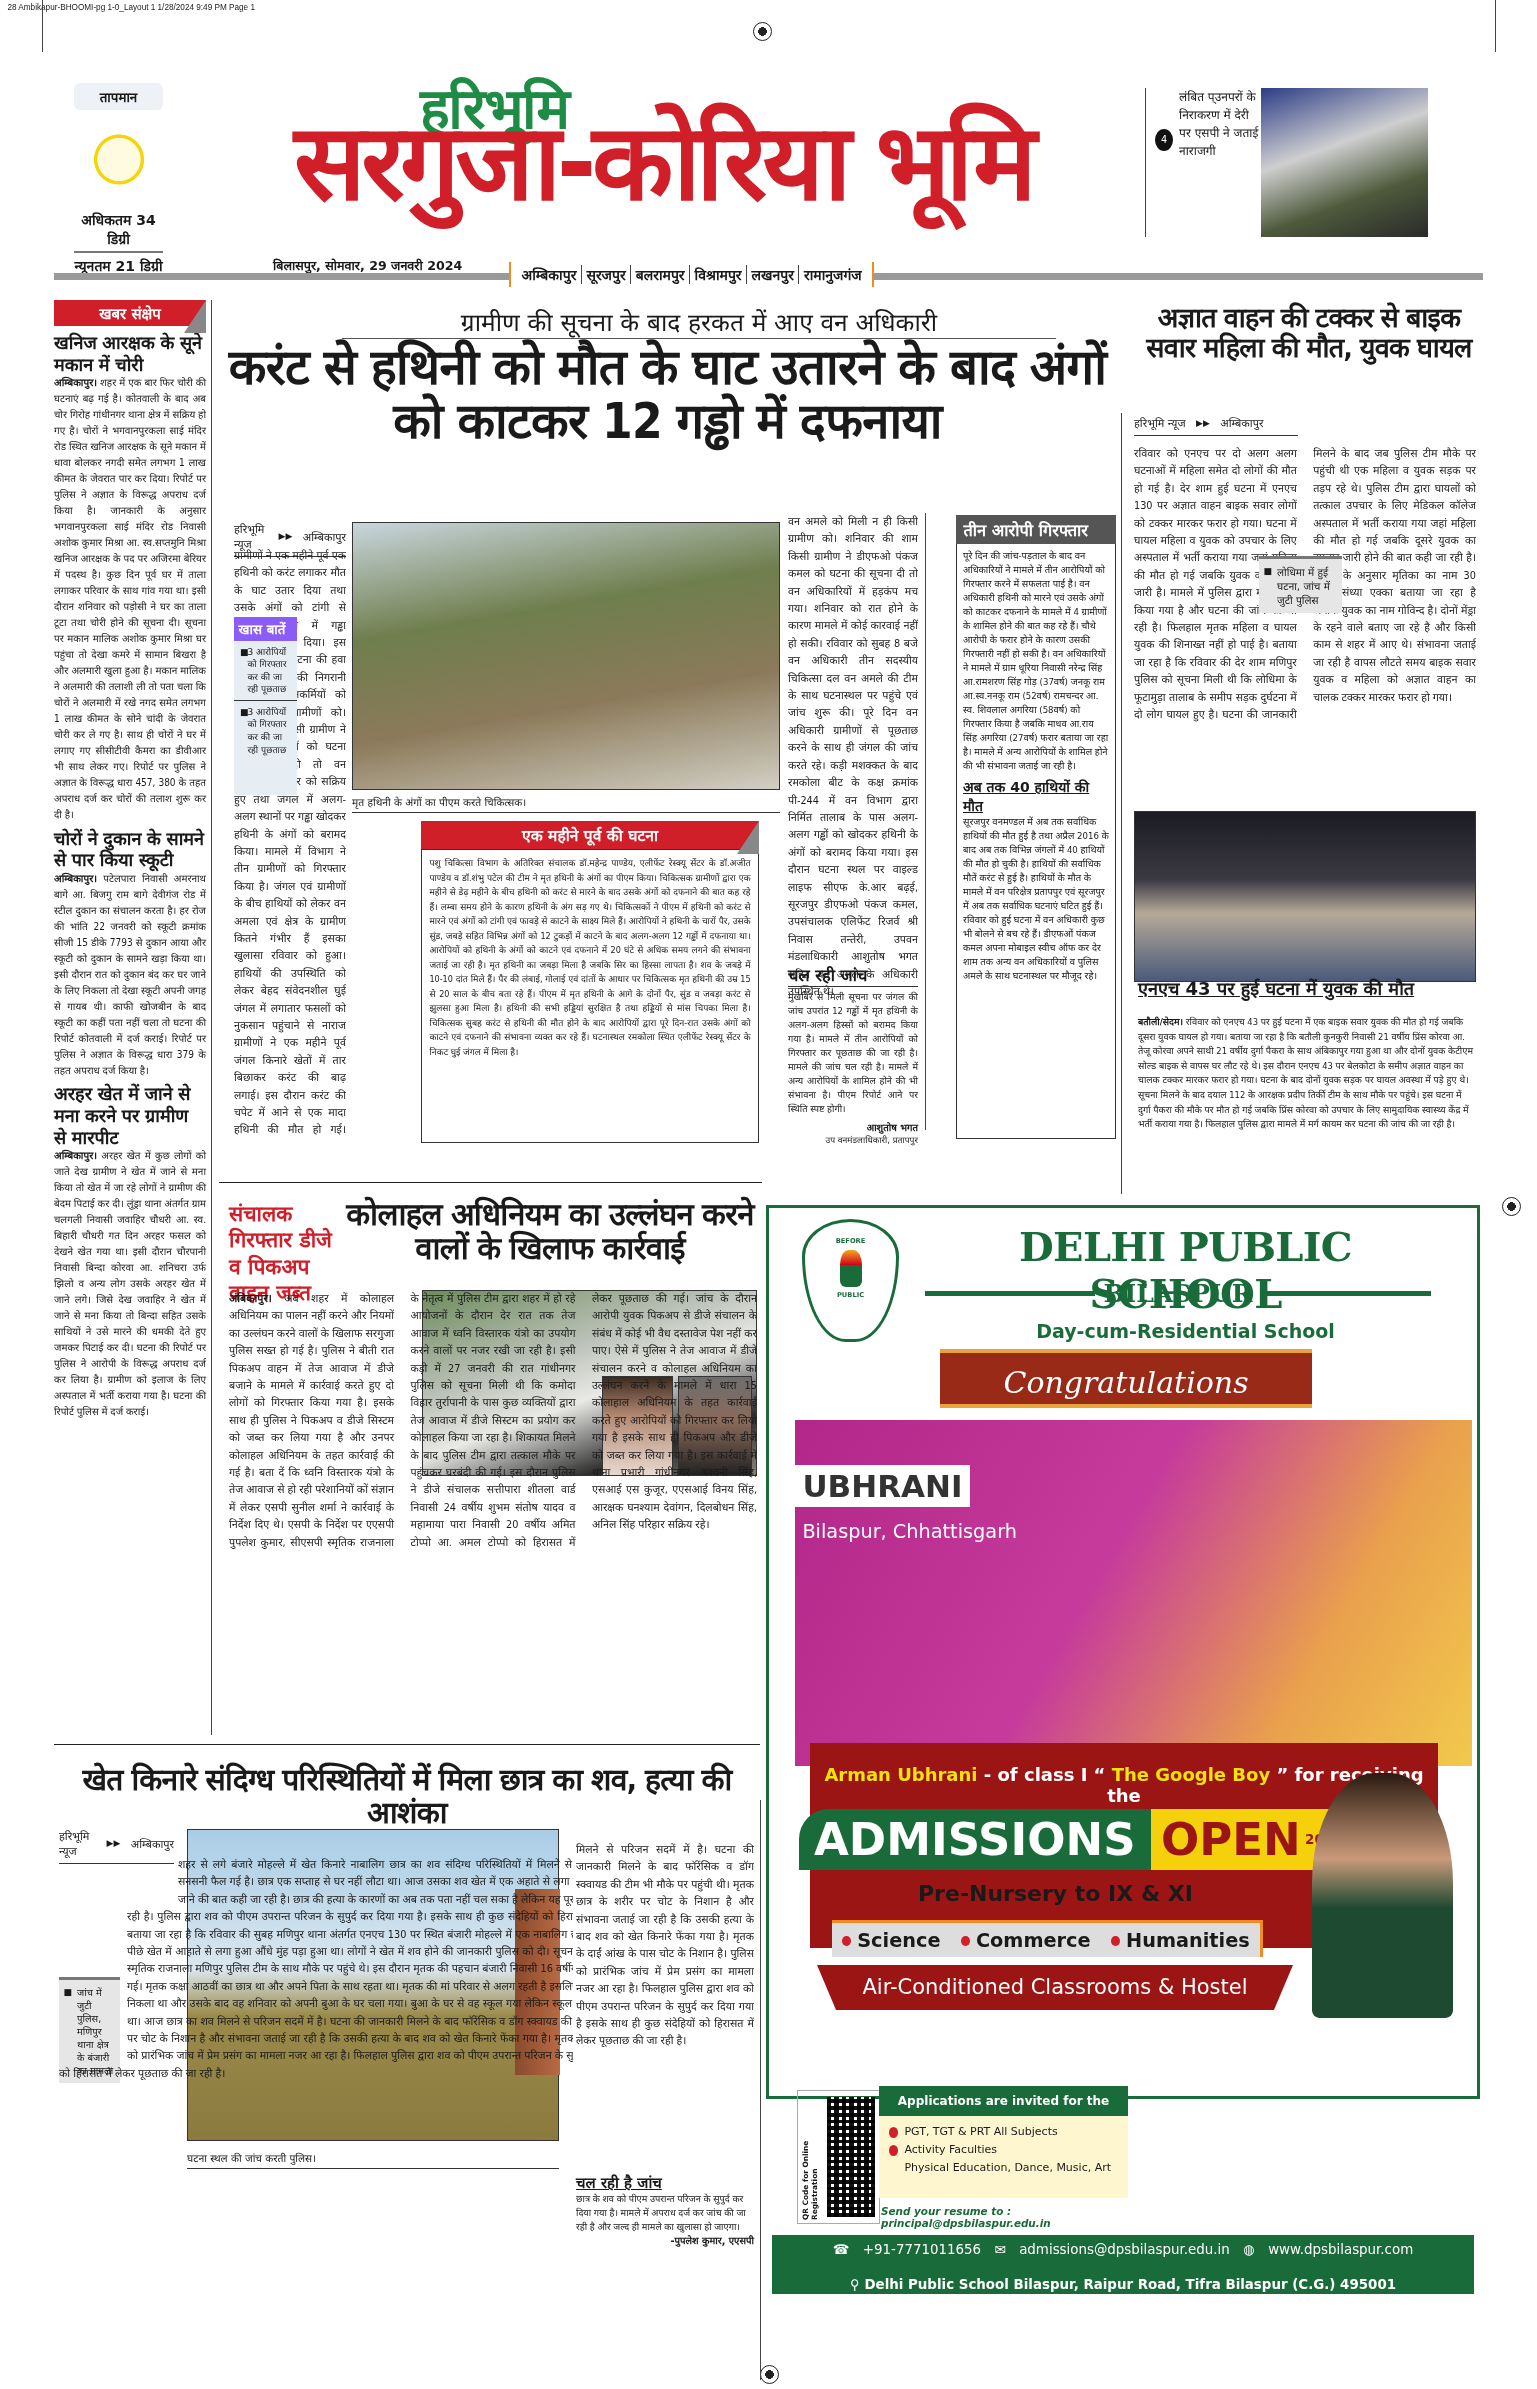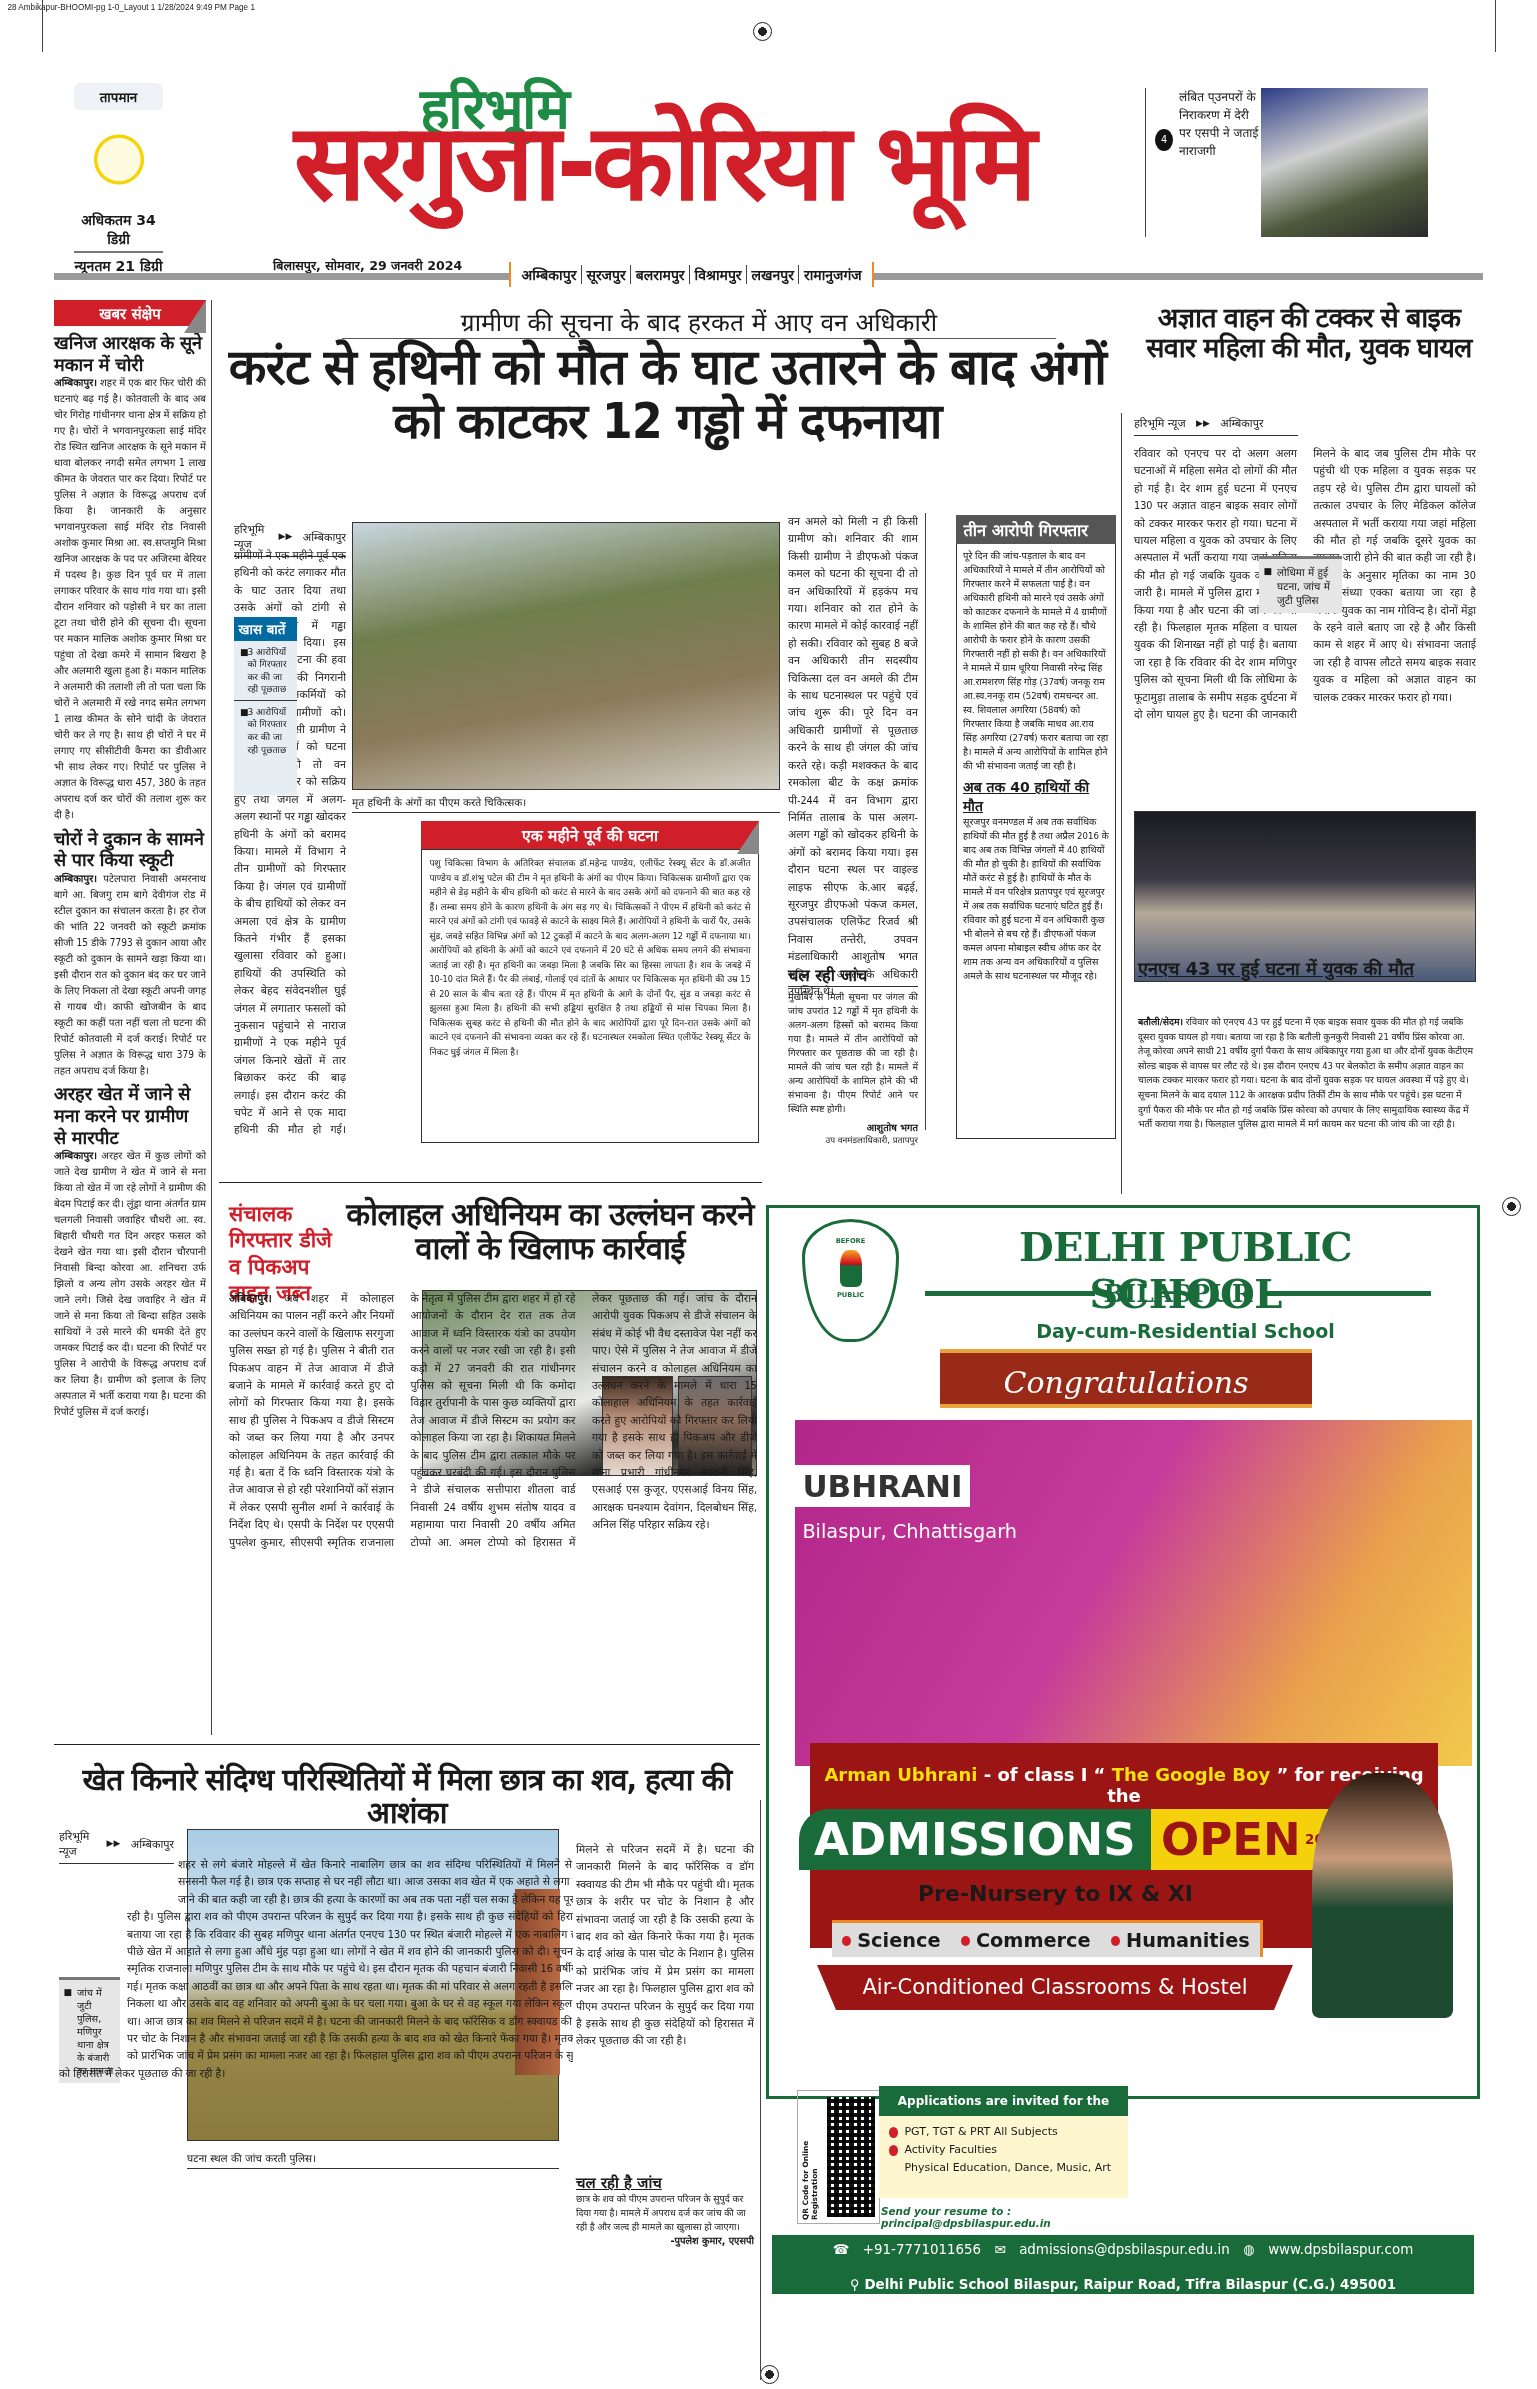--- a/index.html
+++ b/index.html
@@ -29,21 +29,21 @@
   .main-head { font-size: 49px; font-weight: bold; line-height: 1.1; text-align: center; letter-spacing: -0.7px; font-family: "DejaVu Sans Condensed","DejaVu Sans", sans-serif; }
   .byline { font-size: 11px; border-bottom: 1.1px solid #333; padding-bottom: 4.5px; display: flex; gap: 10.4px; align-items: center; }
   .byline .arrow { font-size: 9px; }
   .body { font-size: 10.8px; line-height: 17.4px; text-align: justify; font-family: "DejaVu Sans Condensed","DejaVu Sans", sans-serif; }
   .redtag { background: #d11f2a; color: #fff; font-weight: bold; font-size: 15.6px; padding: 3px 9px; position: relative; }
   .redtag::after { content: ""; position: absolute; right: 0; top: 0; border-style: solid; border-width: 0 0 33px 22px; border-color: transparent transparent #888 transparent; }
   .subhead { font-size: 18px; font-weight: bold; line-height: 1.2; font-family: "DejaVu Sans Condensed","DejaVu Sans", sans-serif; }
   .photo { background: linear-gradient(170deg,#c9d6de 0%,#6f7e4d 35%,#8b7a5a 65%,#d2cfc4 100%); border: 1.1px solid #333; }
   .caption { font-size: 10.4px; border-bottom: 1.1px solid #333; padding: 3px 0; }
   .kbox { background: #e6edf3; }
-  .kbox-head { background: #0369a1; color: #fff; font-weight: bold; font-size: 18px; padding: 3px 7.4px; position: relative; }
+  .kbox-head { background: #8b5cf6; color: #fff; font-weight: bold; font-size: 18px; padding: 3px 7.4px; position: relative; }
   .kbox-item { font-size: 11px; padding: 6px 7.4px 6px 19.3px; position: relative; line-height: 16.4px; }
   .kbox-item::before { content: "■"; position: absolute; left: 6px; font-size: 9px; }
   .darktag { background: #555; color: #fff; font-weight: bold; font-size: 16.4px; padding: 3px 7.4px; }
   .boxed { border: 1.1px solid #333; }
   .sectionhead { font-size: 16.4px; font-weight: bold; text-decoration: underline; }
   .pull { background: #e6e6e6; border-top: 3.7px solid #777; font-size: 11px; padding: 6px 6px 6px 18px; position: relative; }
   .pull::before { content: "■"; position: absolute; left: 4.5px; font-size: 9px; top: 7.4px; }
   .redkicker { color: #d11f2a; font-weight: bold; font-size: 21px; line-height: 1.25; }
   
   .ad { left: 766px; top: 1205px; width: 714px; height: 894px; border: 3px solid #1a6b3a; background: #fff; }
@@ -156,21 +156,21 @@
 
 <div class="abs main-head" style="left:1134px;top:303px;width:350px;font-size:27px;">अज्ञात वाहन की टक्कर से बाइक सवार महिला की मौत, युवक घायल</div>
 <div class="abs byline" style="left:1134px;top:415px;width:164px;">
   <span>हरिभूमि न्यूज</span>
     <span class="arrow">▶▶</span>
     <span>अम्बिकापुर</span>
 </div>
 <div class="abs body" style="left:1134px;top:445px;width:342px;height:376px;overflow:hidden;column-count:2;column-gap:16.4px;">रविवार को एनएच पर दो अलग अलग घटनाओं में महिला समेत दो लोगों की मौत हो गई है। देर शाम हुई घटना में एनएच 130 पर अज्ञात वाहन बाइक सवार लोगों को टक्कर मारकर फरार हो गया। घटना में घायल महिला व युवक को उपचार के लिए अस्पताल में भर्ती कराया गया जहां महिला की मौत हो गई जबकि युवक का उपचार जारी है। मामले में पुलिस द्वारा मर्ग कायम किया गया है और घटना की जांच की जा रही है। फिलहाल मृतक महिला व घायल युवक की शिनाख्त नहीं हो पाई है। बताया जा रहा है कि रविवार की देर शाम मणिपुर पुलिस को सूचना मिली थी कि लोधिमा के फूटामुड़ा तालाब के समीप सड़क दुर्घटना में दो लोग घायल हुए है। घटना की जानकारी मिलने के बाद जब पुलिस टीम मौके पर पहुंची थी एक महिला व युवक सड़क पर तड़प रहे थे। पुलिस टीम द्वारा घायलों को तत्काल उपचार के लिए मेडिकल कॉलेज अस्पताल में भर्ती कराया गया जहां महिला की मौत हो गई जबकि दूसरे युवक का उपचार जारी होने की बात कही जा रही है। पुलिस के अनुसार मृतिका का नाम 30 वर्षीय संध्या एक्का बताया जा रहा है जबकि युवक का नाम गोविन्द है। दोनों मेंड्रा के रहने वाले बताए जा रहे है और किसी काम से शहर में आए थे। संभावना जताई जा रही है वापस लौटते समय बाइक सवार युवक व महिला को अज्ञात वाहन का चालक टक्कर मारकर फरार हो गया।</div>
 <div class="abs pull" style="left:1259px;top:556px;width:83px;font-size:10.4px;">लोधिमा में हुई घटना, जांच में जुटी पुलिस</div>
 <div class="abs photo" style="left:1134px;top:811px;width:342px;height:171px;background:linear-gradient(180deg,#1b1b22 0%,#3b3a44 40%,#b6a999 60%,#4a5a7a 100%);"></div>
-<div class="abs sectionhead" style="left:1138px;top:956px;width:335px;font-size:18px;">एनएच 43 पर हुई घटना में युवक की मौत</div>
+<div class="abs sectionhead" style="left:1138px;top:976px;width:335px;font-size:18px;">एनएच 43 पर हुई घटना में युवक की मौत</div>
 <div class="abs body" style="left:1138px;top:1015px;width:335px;font-size:9.3px;line-height:14.6px;text-align:left;"><b>बतौली/सेदम।</b> <span>रविवार को एनएच 43 पर हुई घटना में एक बाइक सवार युवक की मौत हो गई जबकि दूसरा युवक घायल हो गया। बताया जा रहा है कि बतौली कुनकुरी निवासी 21 वर्षीय प्रिंस कोरवा आ. तेजू कोरवा अपने साथी 21 वर्षीय दुर्गा पैकरा के साथ अंबिकापुर गया हुआ था और दोनों युवक केटीएम सोल्ड बाइक से वापस घर लौट रहे थे। इस दौरान एनएच 43 पर बेलकोटा के समीप अज्ञात वाहन का चालक टक्कर मारकर फरार हो गया। घटना के बाद दोनों युवक सड़क पर घायल अवस्था में पड़े हुए थे। सूचना मिलने के बाद दयाल 112 के आरक्षक प्रदीप तिर्की टीम के साथ मौके पर पहुंचे। इस घटना में दुर्गा पैकरा की मौके पर मौत हो गई जबकि प्रिंस कोरवा को उपचार के लिए सामुदायिक स्वास्थ्य केंद्र में भर्ती कराया गया है। फिलहाल पुलिस द्वारा मामले में मर्ग कायम कर घटना की जांच की जा रही है।</span></div>
 <div class="abs vline" style="left:1121px;top:413px;height:781px;"></div>
 
 <div class="abs hline" style="left:219px;top:1182px;width:543px;height:1.1px;"></div>
 <div class="abs redkicker" style="left:229px;top:1201px;width:108px;">संचालक गिरफ्तार डीजे व पिकअप वाहन जब्त</div>
 <div class="abs main-head" style="left:342px;top:1197px;width:416px;font-size:31px;">कोलाहल अधिनियम का उल्लंघन करने वालों के खिलाफ कार्रवाई</div>
 <div class="abs photo" style="left:422px;top:1290px;width:335px;height:186px;background:linear-gradient(160deg,#6d8b5c 0%,#b9c0b5 35%,#e9e9e6 55%,#2c2c2c 80%,#8a8376 100%);"></div>
 <div class="abs" style="left:602px;top:1376px;width:71px;height:100px;background:linear-gradient(180deg,#3b2a20 0%,#b48a74 40%,#e7d8cf 100%);border:0.7px solid #333;"></div>
 <div class="abs" style="left:678px;top:1376px;width:74px;height:100px;background:linear-gradient(180deg,#6e6e6e 0%,#8a6b5a 45%,#222 100%);border:0.7px solid #333;"></div>
 <div class="abs body" style="left:229px;top:1290px;width:528px;height:446px;overflow:hidden;column-count:3;column-gap:16.4px;"><b>अंबिकापुर।</b> <span>अब शहर में कोलाहल अधिनियम का पालन नहीं करने और नियमों का उल्लंघन करने वालों के खिलाफ सरगुजा पुलिस सख्त हो गई है। पुलिस ने बीती रात पिकअप वाहन में तेज आवाज में डीजे बजाने के मामले में कार्रवाई करते हुए दो लोगों को गिरफ्तार किया गया है। इसके साथ ही पुलिस ने पिकअप व डीजे सिस्टम को जब्त कर लिया गया है और उनपर कोलाहल अधिनियम के तहत कार्रवाई की गई है। बता दें कि ध्वनि विस्तारक यंत्रो के तेज आवाज से हो रही परेशानियों कों संज्ञान में लेकर एसपी सुनील शर्मा ने कार्रवाई के निर्देश दिए थे। एसपी के निर्देश पर एएसपी पुपलेश कुमार, सीएसपी स्मृतिक राजनाला के नेतृत्व में पुलिस टीम द्वारा शहर में हो रहे आयोजनों के दौरान देर रात तक तेज आवाज में ध्वनि विस्तारक यंत्रो का उपयोग करने वालों पर नजर रखी जा रही है। इसी कड़ी में 27 जनवरी की रात गांधीनगर पुलिस को सूचना मिली थी कि कमोदा विहार तुर्रापानी के पास कुछ व्यक्तियों द्वारा तेज आवाज में डीजे सिस्टम का प्रयोग कर कोलाहल किया जा रहा है। शिकायत मिलने के बाद पुलिस टीम द्वारा तत्काल मौके पर पहुंचकर घरबंदी की गई। इस दौरान पुलिस ने डीजे संचालक सत्तीपारा शीतला वार्ड निवासी 24 वर्षीय शुभम संतोष यादव व महामाया पारा निवासी 20 वर्षीय अमित टोप्पो आ. अमल टोप्पो को हिरासत में लेकर पूछताछ की गई। जांच के दौरान आरोपी युवक पिकअप से डीजे संचालन के संबंध में कोई भी वैध दस्तावेज पेश नहीं कर पाए। ऐसे में पुलिस ने तेज आवाज में डीजे संचालन करने व कोलाहल अधिनियम का उल्लंघन करने के मामले में धारा 15 कोलाहाल अधिनियम के तहत कार्रवाई करते हुए आरोपियों को गिरफ्तार कर लिया गया है इसके साथ ही पिकअप और डीजे को जब्त कर लिया गया है। इस कार्रवाई में थाना प्रभारी गांधीनगर अश्वनी सिंह, एसआई एस कुजूर, एएसआई विनय सिंह, आरक्षक घनश्याम देवांगन, दिलबोधन सिंह, अनिल सिंह परिहार सक्रिय रहे।</span></div>

